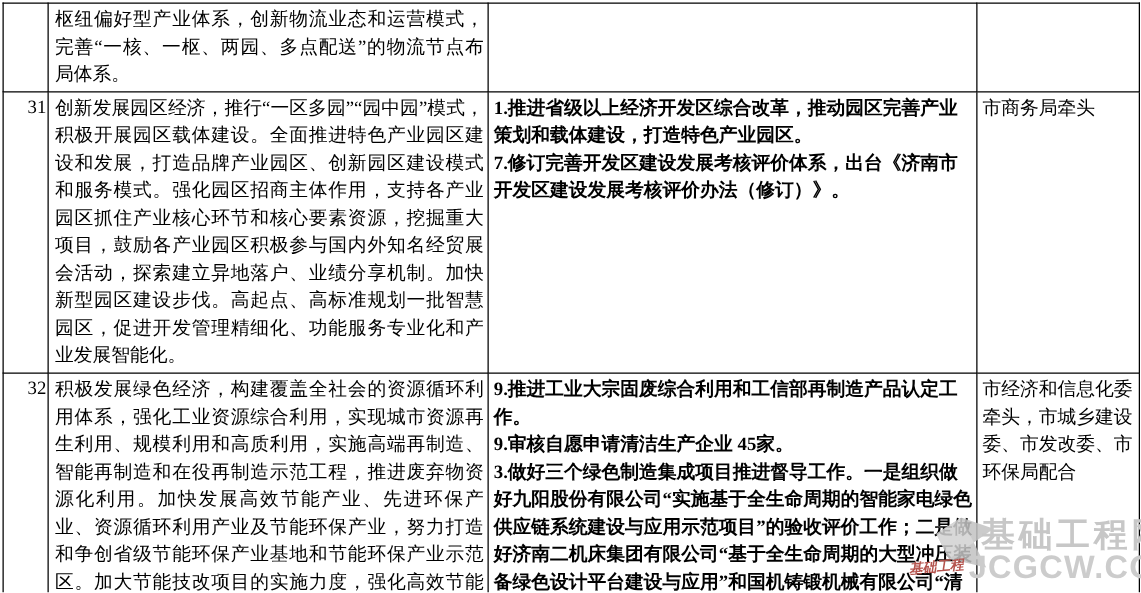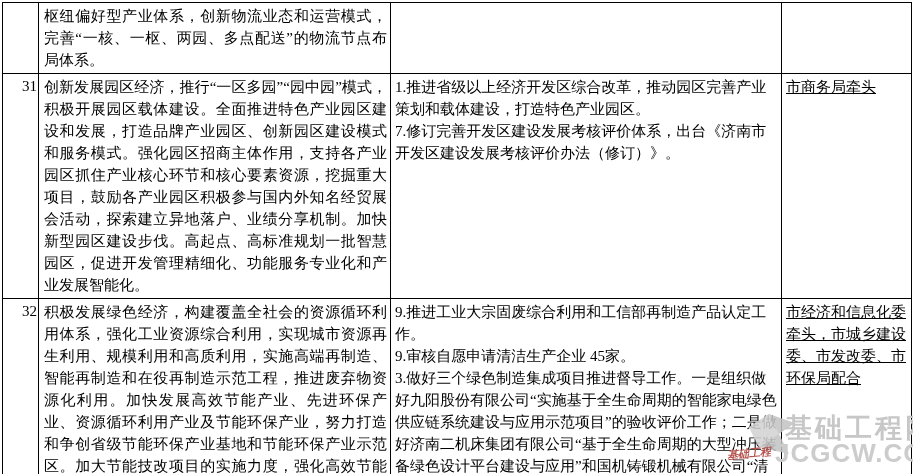--- a/index.html
+++ b/index.html
@@ -12,22 +12,22 @@
     margin:2px 0 0 2px;width:909px;
   }
   table.doc td{
     border:1px solid #000;vertical-align:top;
     font-size:15px;line-height:22px;overflow:hidden;
     word-break:break-all;
   }
   .num-cell{text-align:right;vertical-align:middle;font-size:15px;}
   .measure-cell{padding:2px 3px 2px 5px;text-align:justify;text-justify:inter-ideograph;}
   .tasks-cell{padding:2px 2px 2px 4px;}
-  .dept-cell{padding:2px 1px 2px 4px;vertical-align:middle;text-decoration:underline;}
-  .v-mid{vertical-align:middle;}
+  .dept-cell{padding:2px 1px 2px 4px;vertical-align:middle;}
+  .v-mid{vertical-align:middle;font-weight:bold;}
   .lh21{line-height:21px;}
   .task-item{margin:0;}
   
   .watermark{
     position:absolute;left:712px;top:412px;width:201px;height:62px;
     pointer-events:none;font-family:"Liberation Sans","DejaVu Sans",sans-serif;margin-left:15px;
   }
   .wm-logo{position:absolute;left:22px;top:2px;opacity:0.85;}
   .wm-name{
     position:absolute;left:58px;top:-2px;font-size:27px;font-weight:bold;

